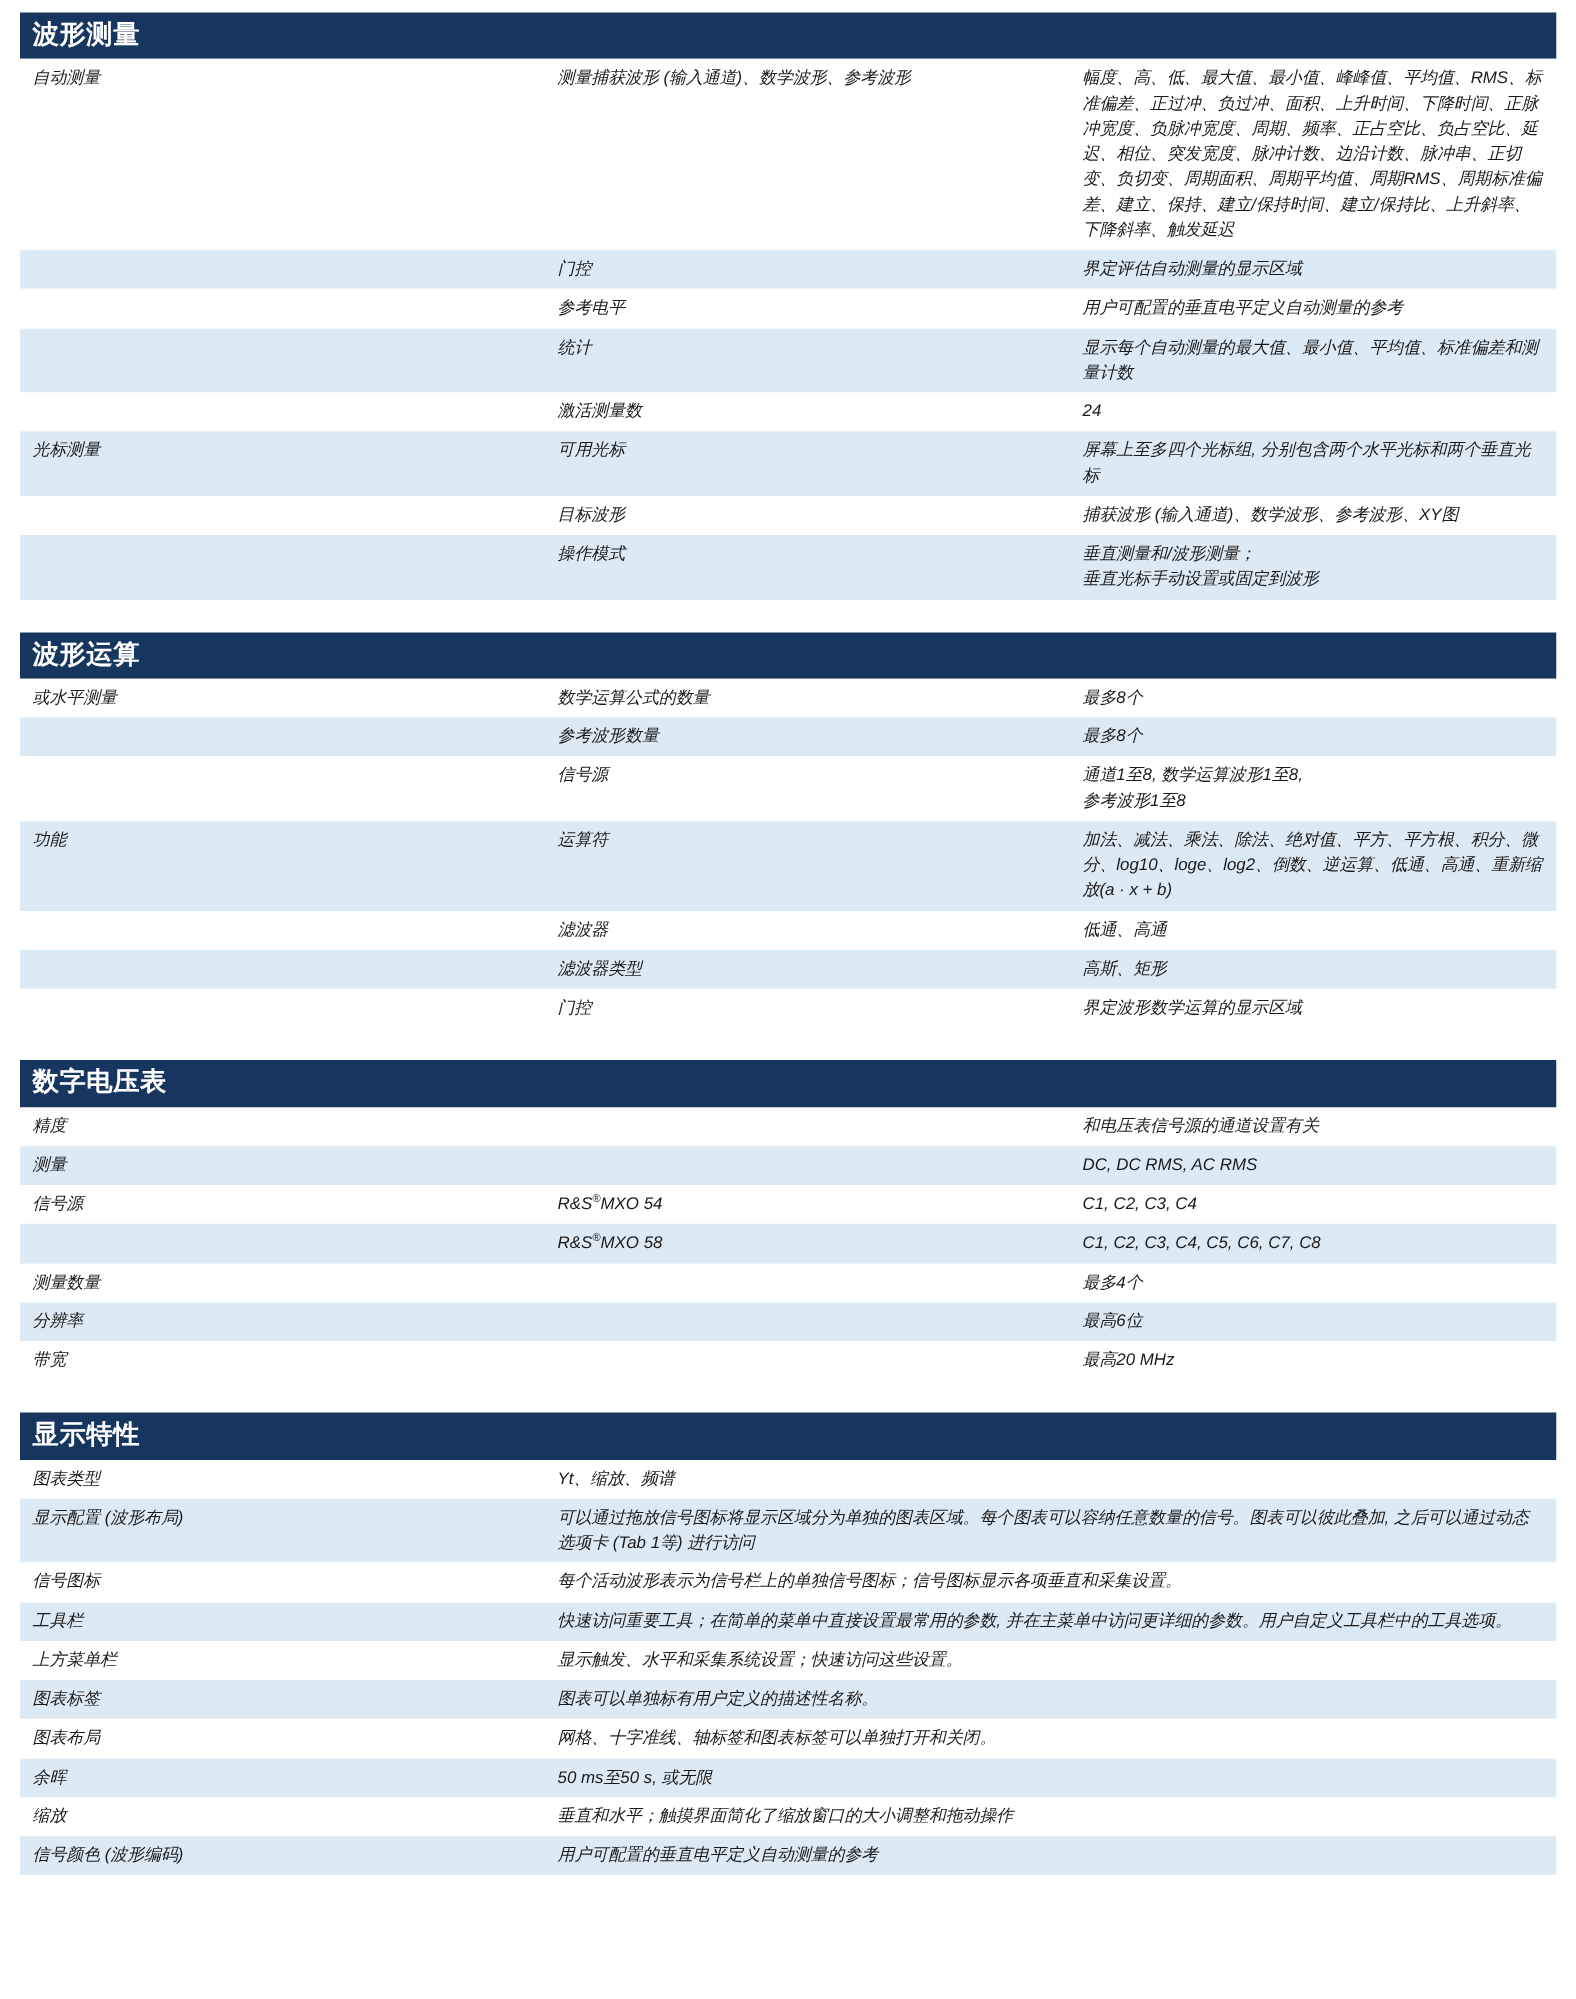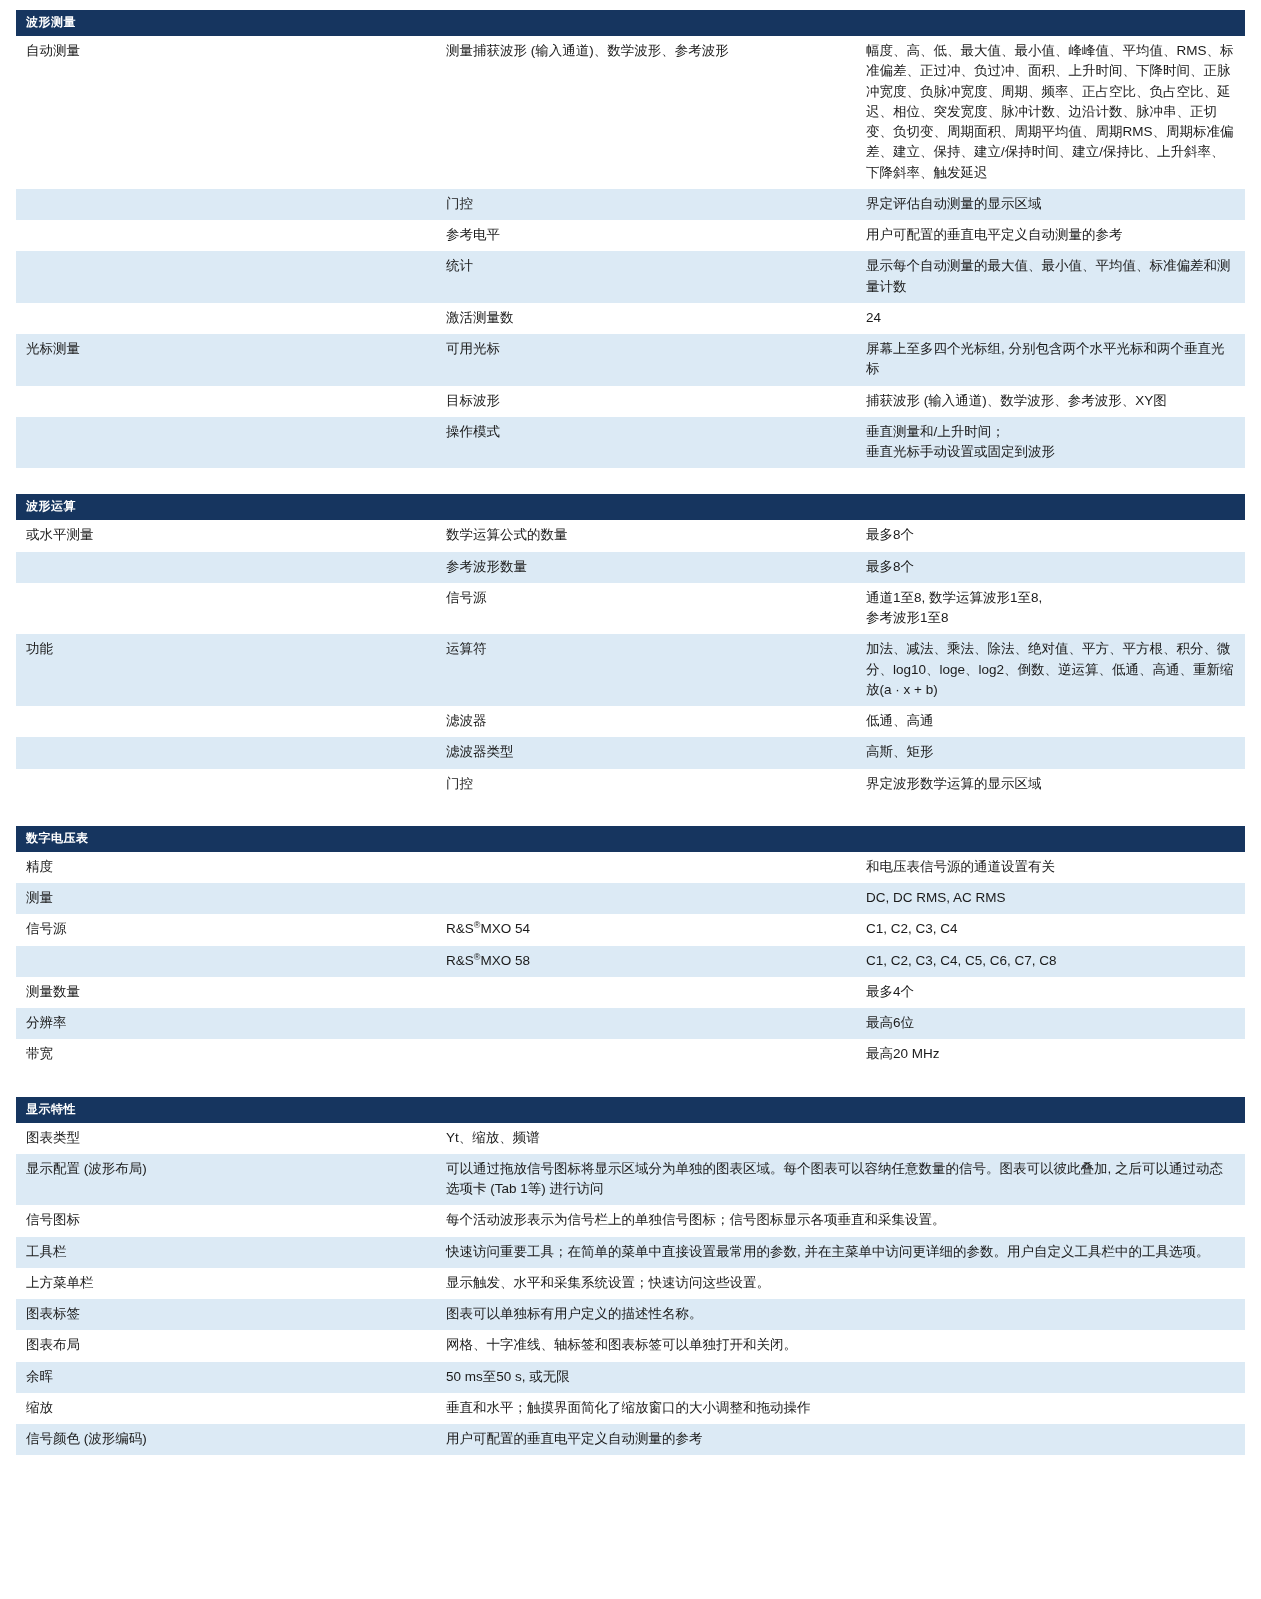--- a/index.html
+++ b/index.html
@@ -18,30 +18,31 @@
     box-sizing: border-box;
     padding: 10px 16px 8px 16px;
   }
   .section {
     margin-bottom: 26px;
   }
   .section:last-child { margin-bottom: 0; }
   .section-header {
     background: #16355f;
     color: #ffffff;
-    font-size: 12px;
+    font-size: 21px;
     font-weight: bold;
     letter-spacing: .5px;
     padding: 5px 10px 6px 10px;
     line-height: 1.25;
   }
   table.spec {
     width: 100%;
     border-collapse: collapse;
     table-layout: fixed;
+    font-style: italic;
   }
   table.spec td {
     vertical-align: top;
     font-size: 13.5px;
     line-height: 1.5;
     padding: 5px 10px 6px 10px;
   }
   tr.shade td { background: #dceaf5; }
   tr.plain td { background: #ffffff; }
   .c1 { width: 400px; }
@@ -96,21 +97,21 @@
               <td class="c3 multiline">屏幕上至多四个光标组, 分别包含两个水平光标和两个垂直光标</td>
             </tr>
             <tr class="plain">
               <td class="c1"></td>
               <td class="c2">目标波形</td>
               <td class="c3 multiline">捕获波形 (输入通道)、数学波形、参考波形、XY图</td>
             </tr>
             <tr class="shade">
               <td class="c1"></td>
               <td class="c2">操作模式</td>
-              <td class="c3 multiline">垂直测量和/上升时间；
+              <td class="c3 multiline">垂直测量和/波形测量；
 垂直光标手动设置或固定到波形</td>
             </tr>
           </tbody>
         </table>
       </div>
       <div class="section">
         <div class="section-header">波形运算</div>
         <table class="spec">
           <tbody>
             <tr class="plain">

